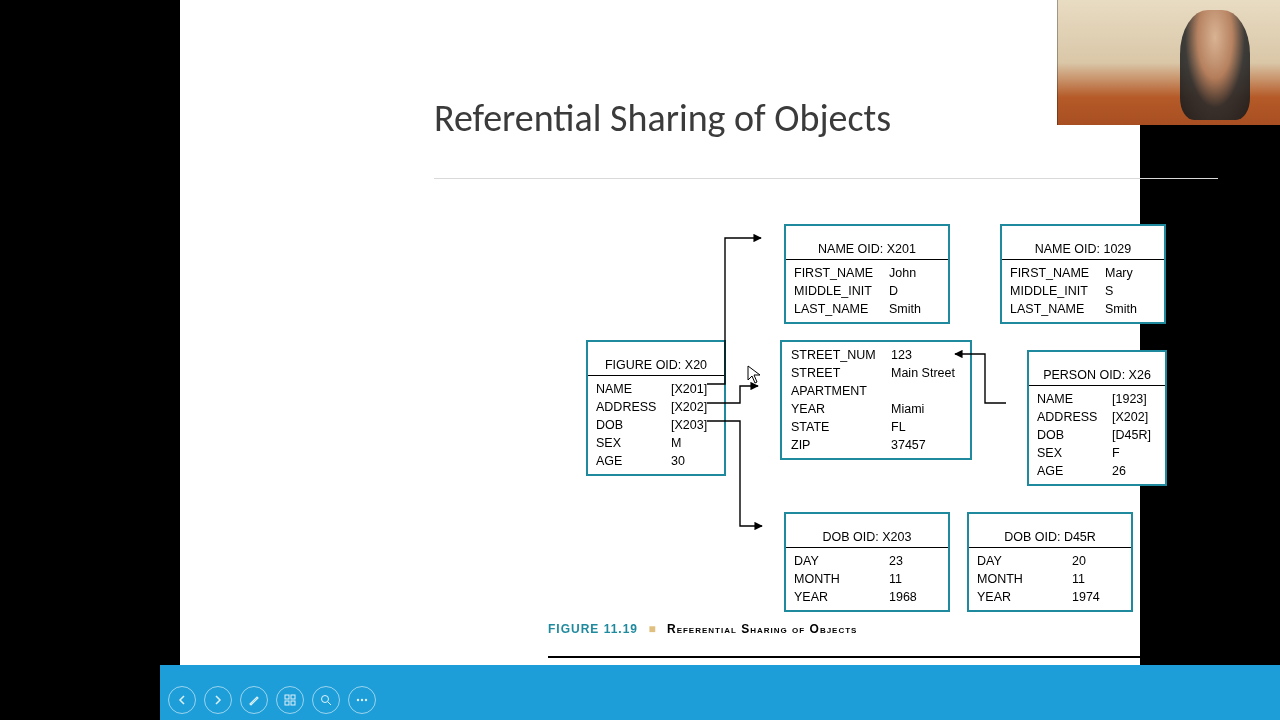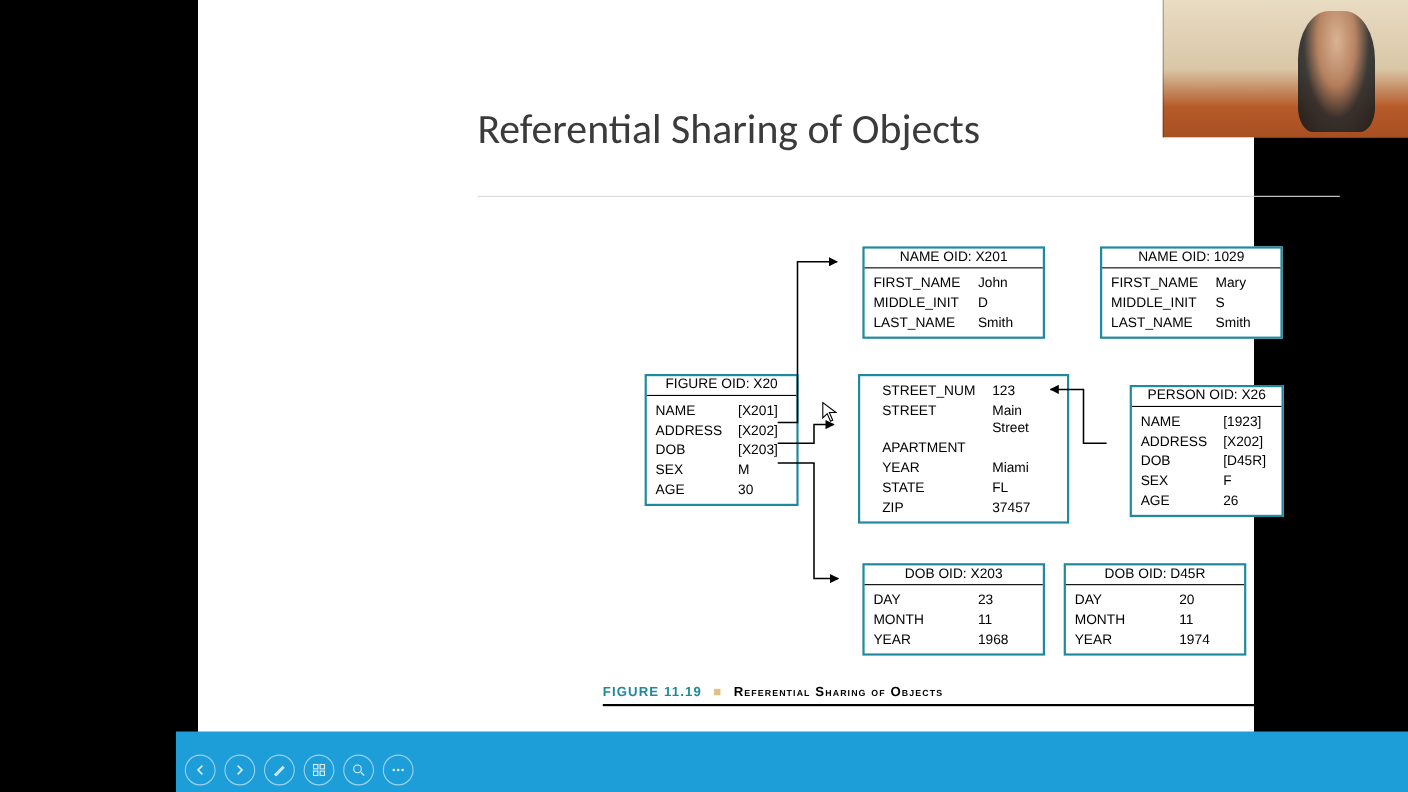--- a/index.html
+++ b/index.html
@@ -41,21 +41,21 @@
     position: absolute;
     border: 2px solid #1f8a9e;
     background: #fff;
     font-family: Arial, Helvetica, sans-serif;
     font-size: 12.5px;
     color: #000;
     box-sizing: border-box;
   }
   .box .hdr {
     text-align: center;
-    padding: 0 0 3px;
+    padding: 16px 0 3px;
     border-bottom: 1.5px solid #000;
     font-weight: 400;
   }
   .box .row {
     display: flex;
     padding: 1px 8px;
     line-height: 16px;
   }
   .box .k { flex: 0 0 95px; }
   .box .v { flex: 1; }
@@ -64,21 +64,21 @@
 
   .figure-caption {
     position: absolute;
     left: 368px;
     top: 622px;
     width: 675px;
     border-bottom: 2px solid #000;
     font-family: Arial, sans-serif;
     font-size: 12px;
     letter-spacing: 1px;
-    padding-bottom: 4px;
+    padding-bottom: 20px;
   }
   .figure-caption .fignum {
     color: #1f8a9e;
     font-weight: bold;
   }
   .figure-caption .sep {
     color: #e0c080;
     margin: 0 6px;
   }
   .figure-caption .figtitle {
@@ -217,21 +217,21 @@
           <span class="v">M</span>
         </div>
       <div class="row">
           <span class="k">AGE</span>
           <span class="v">30</span>
         </div>
     </div>
   </div>
 
   <div class="box addr" style="left:600px; top:340px; width:192px;">
-    <div class="body" style="padding:4px 12px;">
+    <div class="body" style="padding:4px 1px;">
       <div class="row">
           <span class="k">STREET_NUM</span>
           <span class="v">123</span>
         </div>
       <div class="row">
           <span class="k">STREET</span>
           <span class="v">Main Street</span>
         </div>
       <div class="row">
           <span class="k">APARTMENT</span>

